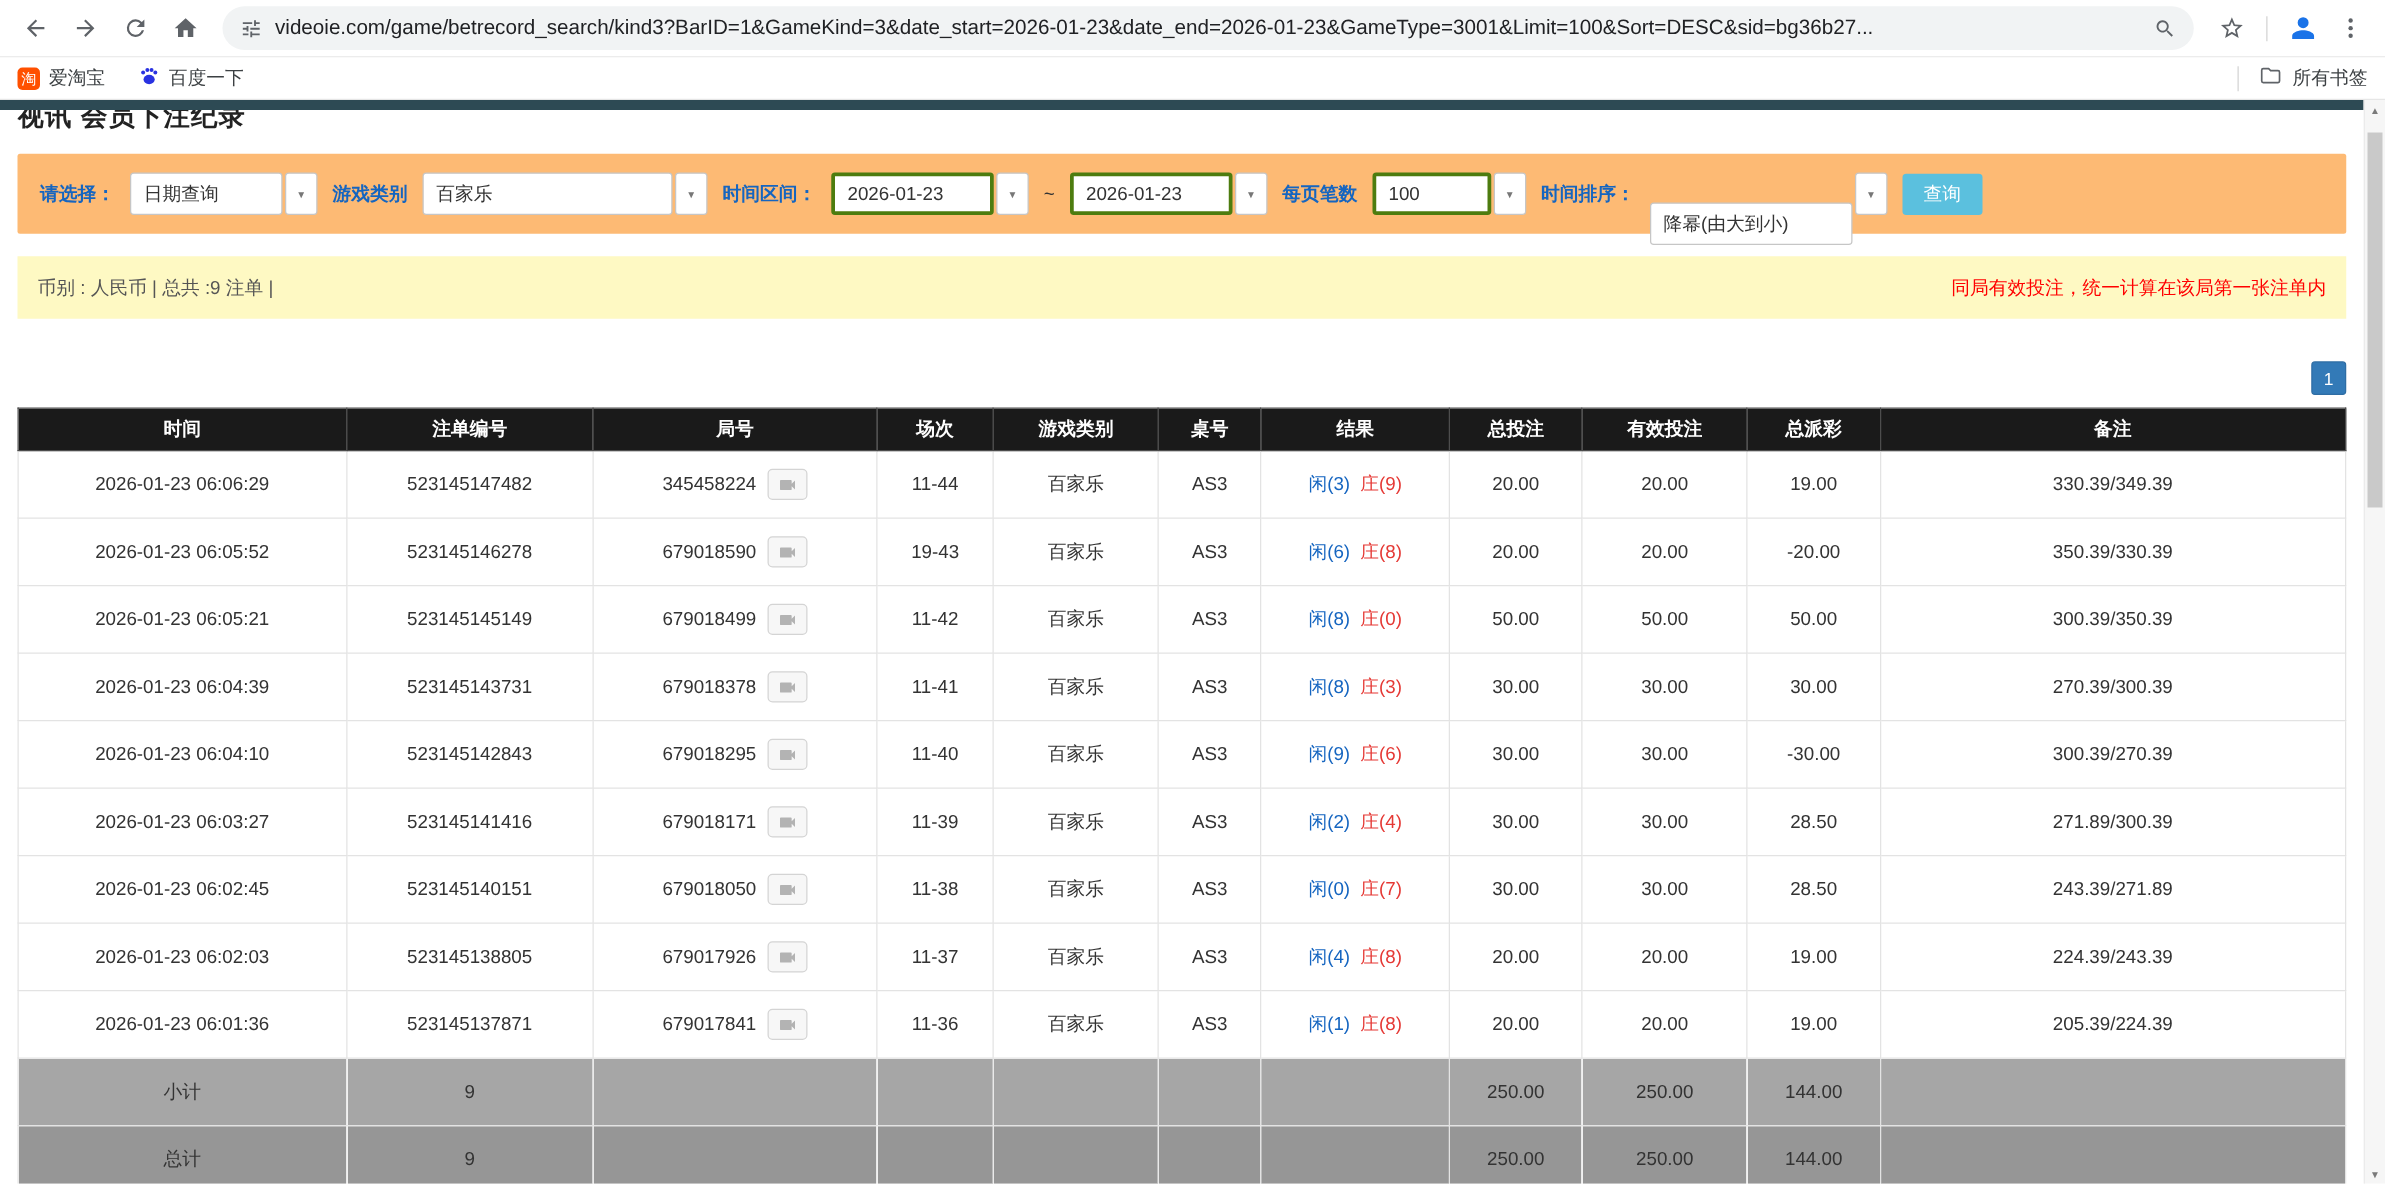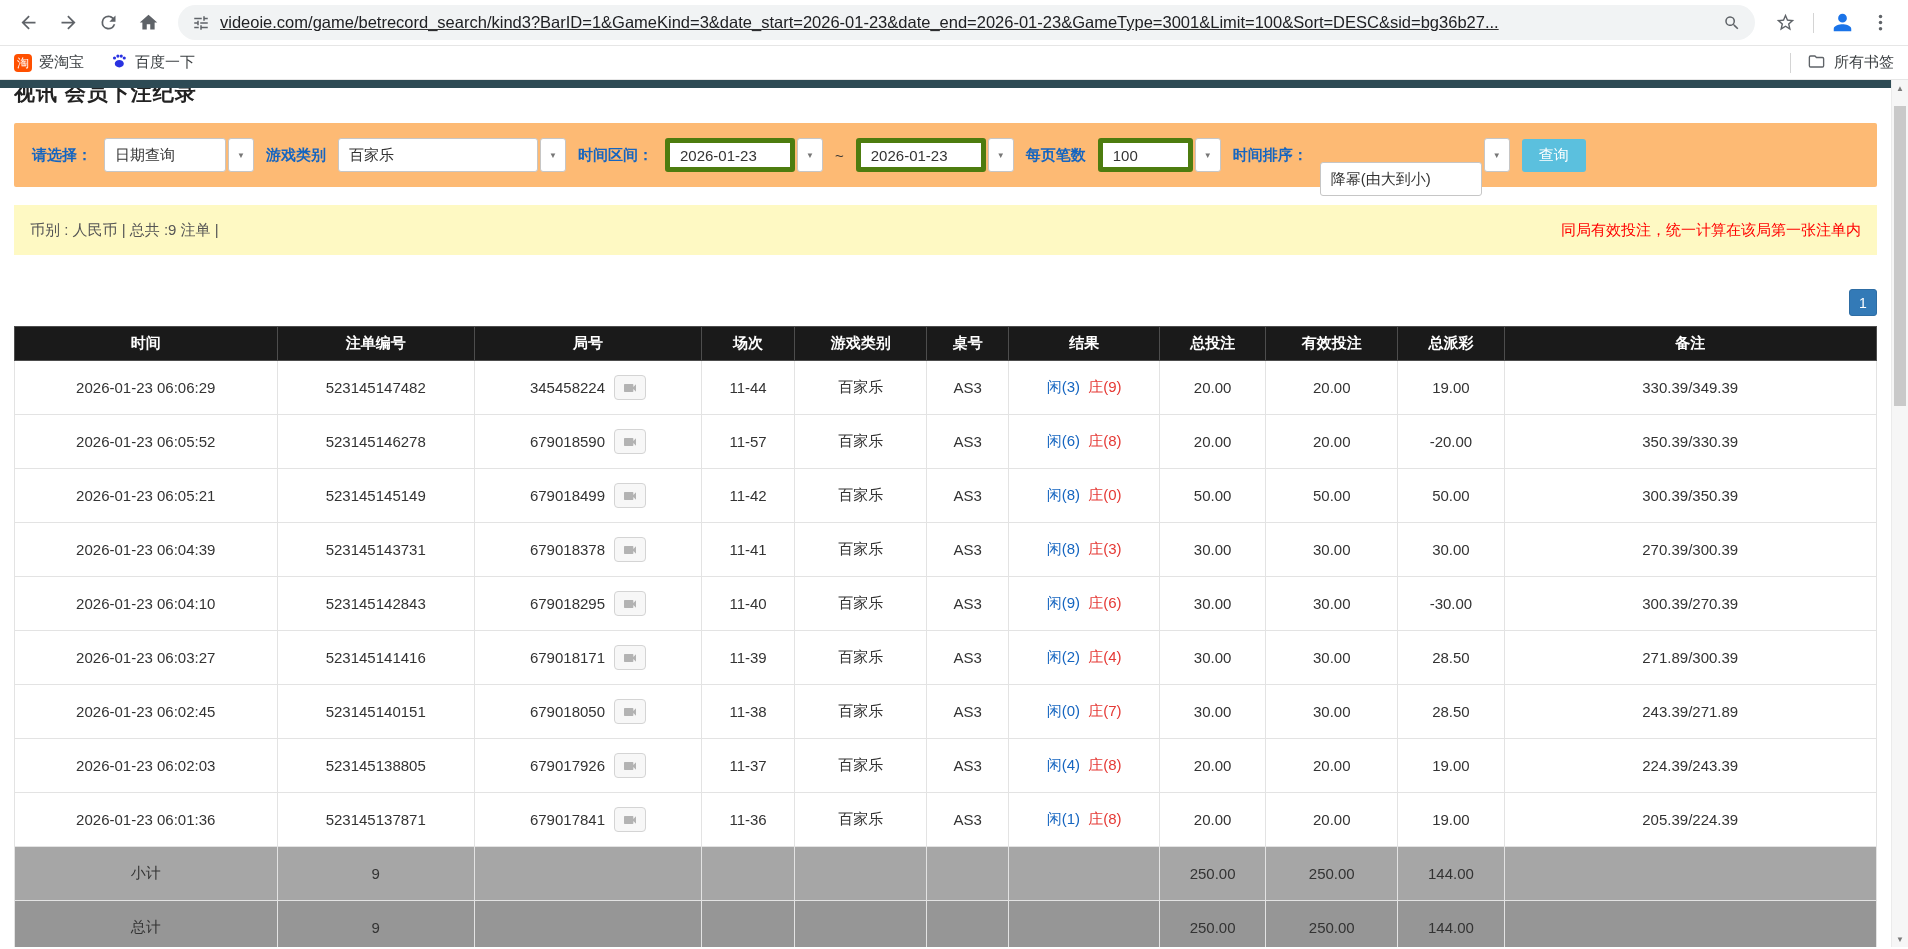--- a/index.html
+++ b/index.html
@@ -20,21 +20,20 @@
   .nav-btn {
     width:36px; height:36px; border:none; background:transparent;
     border-radius:50%; display:grid; place-items:center; color:#5f6368; flex:0 0 auto;
     cursor:pointer; padding:0;
   }
   .nav-btn svg { width:21px; height:21px; fill:#5f6368; }
   .omnibox {
     flex:1; height:35px; background:#f1f3f4; border-radius:18px;
     display:flex; align-items:center; padding:0 14px; gap:10px; margin:0 8px;
     min-width:0;
-    text-decoration:underline;
   }
   .omnibox svg { width:18px; height:18px; fill:#5f6368; flex:0 0 auto; }
   .url-text {
     flex:1; font-size:16.5px; color:#202124; white-space:nowrap;
     overflow:hidden; text-overflow:clip;
   }
   .chrome-right { display:flex; align-items:center; gap:2px; flex:0 0 auto; }
   .vdivider { width:1px; height:20px; background:#d4d4d4; margin:0 8px; }
   .avatar-btn svg { fill:#1a73e8; }
 
@@ -76,21 +75,21 @@
     height:34px; background:#fff; border:1px solid #c6c6c6; border-radius:3px;
     display:flex; align-items:center; padding:0 10px; font-size:15px; color:#333;
     white-space:nowrap;
   }
   .combo-btn {
     width:26px; height:34px; margin-left:2px; background:#fff;
     border:1px solid #c6c6c6; border-radius:3px; color:#777;
     display:grid; place-items:center; font-size:8px; cursor:pointer; padding:0;
   }
   input.combo-input {
-    height:34px; border:5px solid #4d7c0f; border-radius:3px; background:#fff;
+    height:34px; border:3px solid #4d7c0f; border-radius:3px; background:#fff;
     padding:0 10px; font-size:15px; color:#333; font-family:inherit;
   }
   .w-select { width:122px; }
   .w-game   { width:200px; }
   .w-date   { width:130px; }
   .w-size   { width:95px;  }
   .w-sort   { width:162px;margin-top:48px; }
   .tilde { color:#333; font-size:15px; }
   .search-btn {
     height:33px; padding:0 17px; background:#5bc0de; color:#fff; border:none;
@@ -375,21 +374,21 @@
     <td>
       <span class="round-wrap">
         <span>679018590</span>
         <button class="video-btn">
           <svg viewBox="0 0 24 24">
             <path d="M17 10.5V7a1 1 0 0 0-1-1H4a1 1 0 0 0-1 1v10a1 1 0 0 0 1 1h12a1 1 0 0 0 1-1v-3.5l4 4v-11l-4 4z"></path>
           </svg>
         </button>
       </span>
     </td>
-    <td>11-57</td>
+    <td>19-43</td>
     <td>百家乐</td>
     <td>AS3</td>
     <td>
       <span class="res-p">闲(6)</span>
       <span class="res-b">庄(8)</span>
     </td>
     <td class="amt-link">20.00</td>
     <td>20.00</td>
     <td class="neg">-20.00</td>
     <td>350.39/330.39</td>

